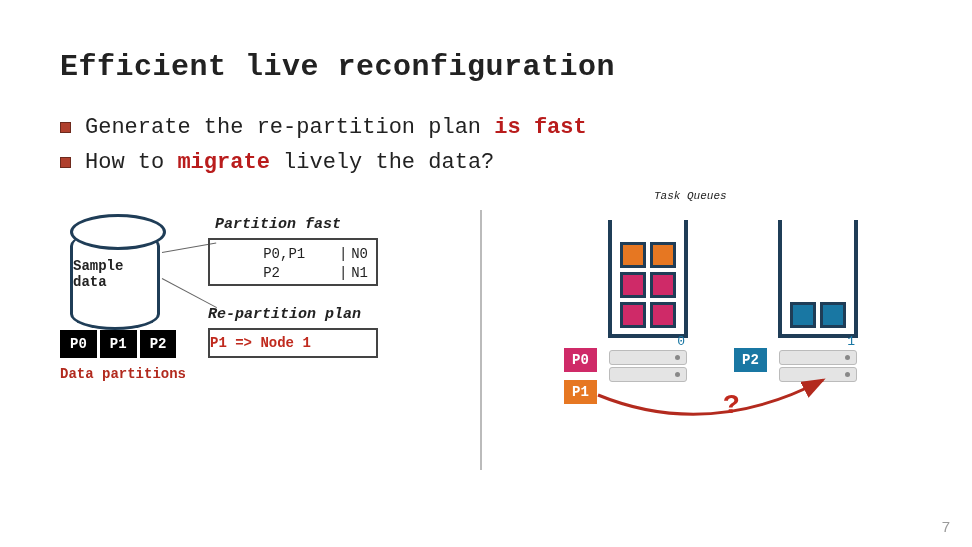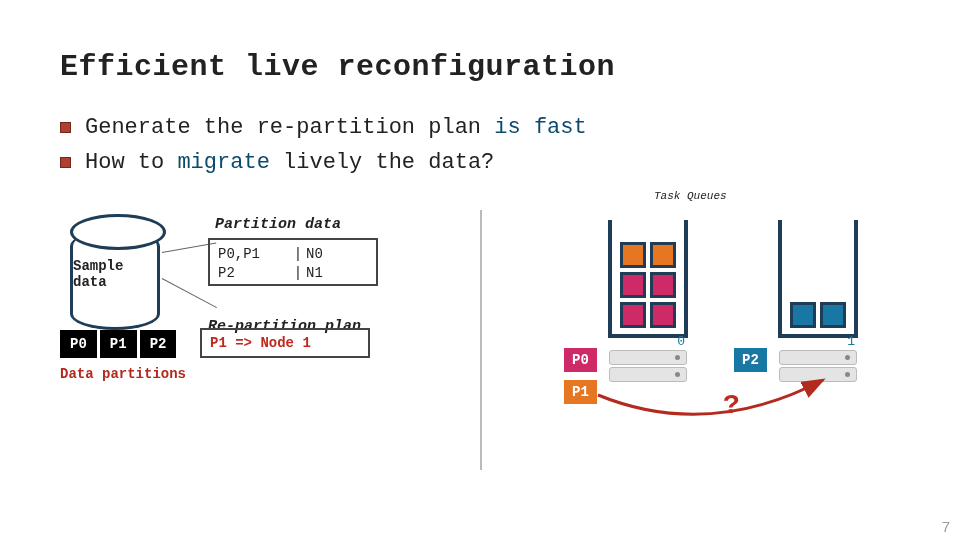--- a/index.html
+++ b/index.html
@@ -2,41 +2,41 @@
 <html><head>
 <meta charset="utf-8">
 <style>
   * { box-sizing: border-box; margin: 0; padding: 0; }
   html, body { width: 972px; height: 547px; font-family: "Courier New", Courier, monospace; background: #fff; color: #222; }
   .slide { position: relative; width: 972px; height: 547px; padding: 50px 60px 20px 60px; border-radius: 29px; }
   .title { font-weight: bold; font-size: 30px; letter-spacing: 0.5px; margin-bottom: 26px; }
   .bullets { font-size: 22px; line-height: 1.6; margin-bottom: 30px; }
   .bullet { display: flex; align-items: center; gap: 14px; }
   .bullet-icon { width: 11px; height: 11px; background: #b0402d; border: 1px solid #6d2a1d; }
-  .emph-red { color: #0c4a6e; font-weight: normal; }
+  .emph-red { color: #b91c1c; font-weight: bold; }
   .body { display: flex; gap: 28px; position: relative; height: 280px; }
   .left { flex: 0 0 370px; position: relative; }
   .right { flex: 1; position: relative; margin-left:110px; }
   .vdiv { position: absolute; left: 420px; top: 0; width: 0; height: 260px; border-left: 2px solid #bbb; }
 
   
   .cyl-wrap { position: absolute; left: 10px; top: 20px; }
   .cyl { width: 90px; height: 100px; border: 3px solid #1f3d57; border-radius: 45px/16px; border-top: none; position: relative; }
   .cyl::before { content: ""; position: absolute; top: -16px; left: -3px; width: 90px; height: 30px; border: 3px solid #1f3d57; border-radius: 50%; background: #fff; }
   .cyl-label { position: absolute; top: 28px; width: 100%; text-align: left; font-weight: bold; font-size: 14px; }
 
   
   .plan-label { font-style: italic; font-weight: bold; font-size: 15px; }
   .pp-label { position: absolute; left: 155px; top: 6px; }
   .pp-box { position: absolute; left: 148px; top: 28px; width: 170px; height: 48px; border: 2px solid #444; font-size: 14px; padding: 5px 8px; line-height: 1.35; }
-  .pp-row { display: flex; }
+  .pp-row { display: flex; justify-content: flex-end; }
   .pp-col1 { width: 72px; }
   .pp-sep { width: 16px; text-align: center; }
-  .rp-label { position: absolute; left: 148px; top: 96px; margin-top: 12px; }
-  .rp-box { position: absolute; left: 140px; top: 118px; width: 170px; height: 30px; border: 2px solid #444; font-size: 14px; line-height: 26px; padding: 0 8px; color: #c02a1e; font-weight: bold; }
+  .rp-label { position: absolute; left: 148px; top: 96px; }
+  .rp-box { position: absolute; left: 148px; top: 118px; width: 170px; height: 30px; border: 2px solid #444; font-size: 14px; line-height: 26px; padding: 0 0; color: #c02a1e; font-weight: bold; }
   .connector { position: absolute; background: #666; height: 1px; transform-origin: left center; }
 
   
   .chips { position: absolute; left: 0; top: 120px; height: 28px; display: flex; }
   .chip { color: #fff; font-weight: bold; font-size: 14px; height: 28px; line-height: 28px; padding: 0 10px; border-right: 3px solid #fff; }
   .chip:last-child { border-right: none; }
   .chip-black { background: #000; }
   .dp-caption { position: absolute; left: 0; top: 156px; font-size: 14px; font-weight: bold; color: #b22a1e; }
 
   
@@ -98,21 +98,21 @@
           <div class="cyl-label">
             <span>Sample</span><br>
             <span>data</span>
           </div>
         </div>
       </div>
 
       <span class="connector" style="left:102px; top:42px; width:55px; transform: rotate(-10deg);"></span>
       <span class="connector" style="left:102px; top:68px; width:62px; transform: rotate(28deg);"></span>
 
-      <div class="plan-label pp-label">Partition data</div>
+      <div class="plan-label pp-label">Partition fast</div>
       <div class="pp-box">
         <div class="pp-row">
           <span class="pp-col1">P0,P1</span>
           <span class="pp-sep">|</span>
           <span>N0</span>
         </div>
         <div class="pp-row">
           <span class="pp-col1">P2</span>
           <span class="pp-sep">|</span>
           <span>N1</span>

